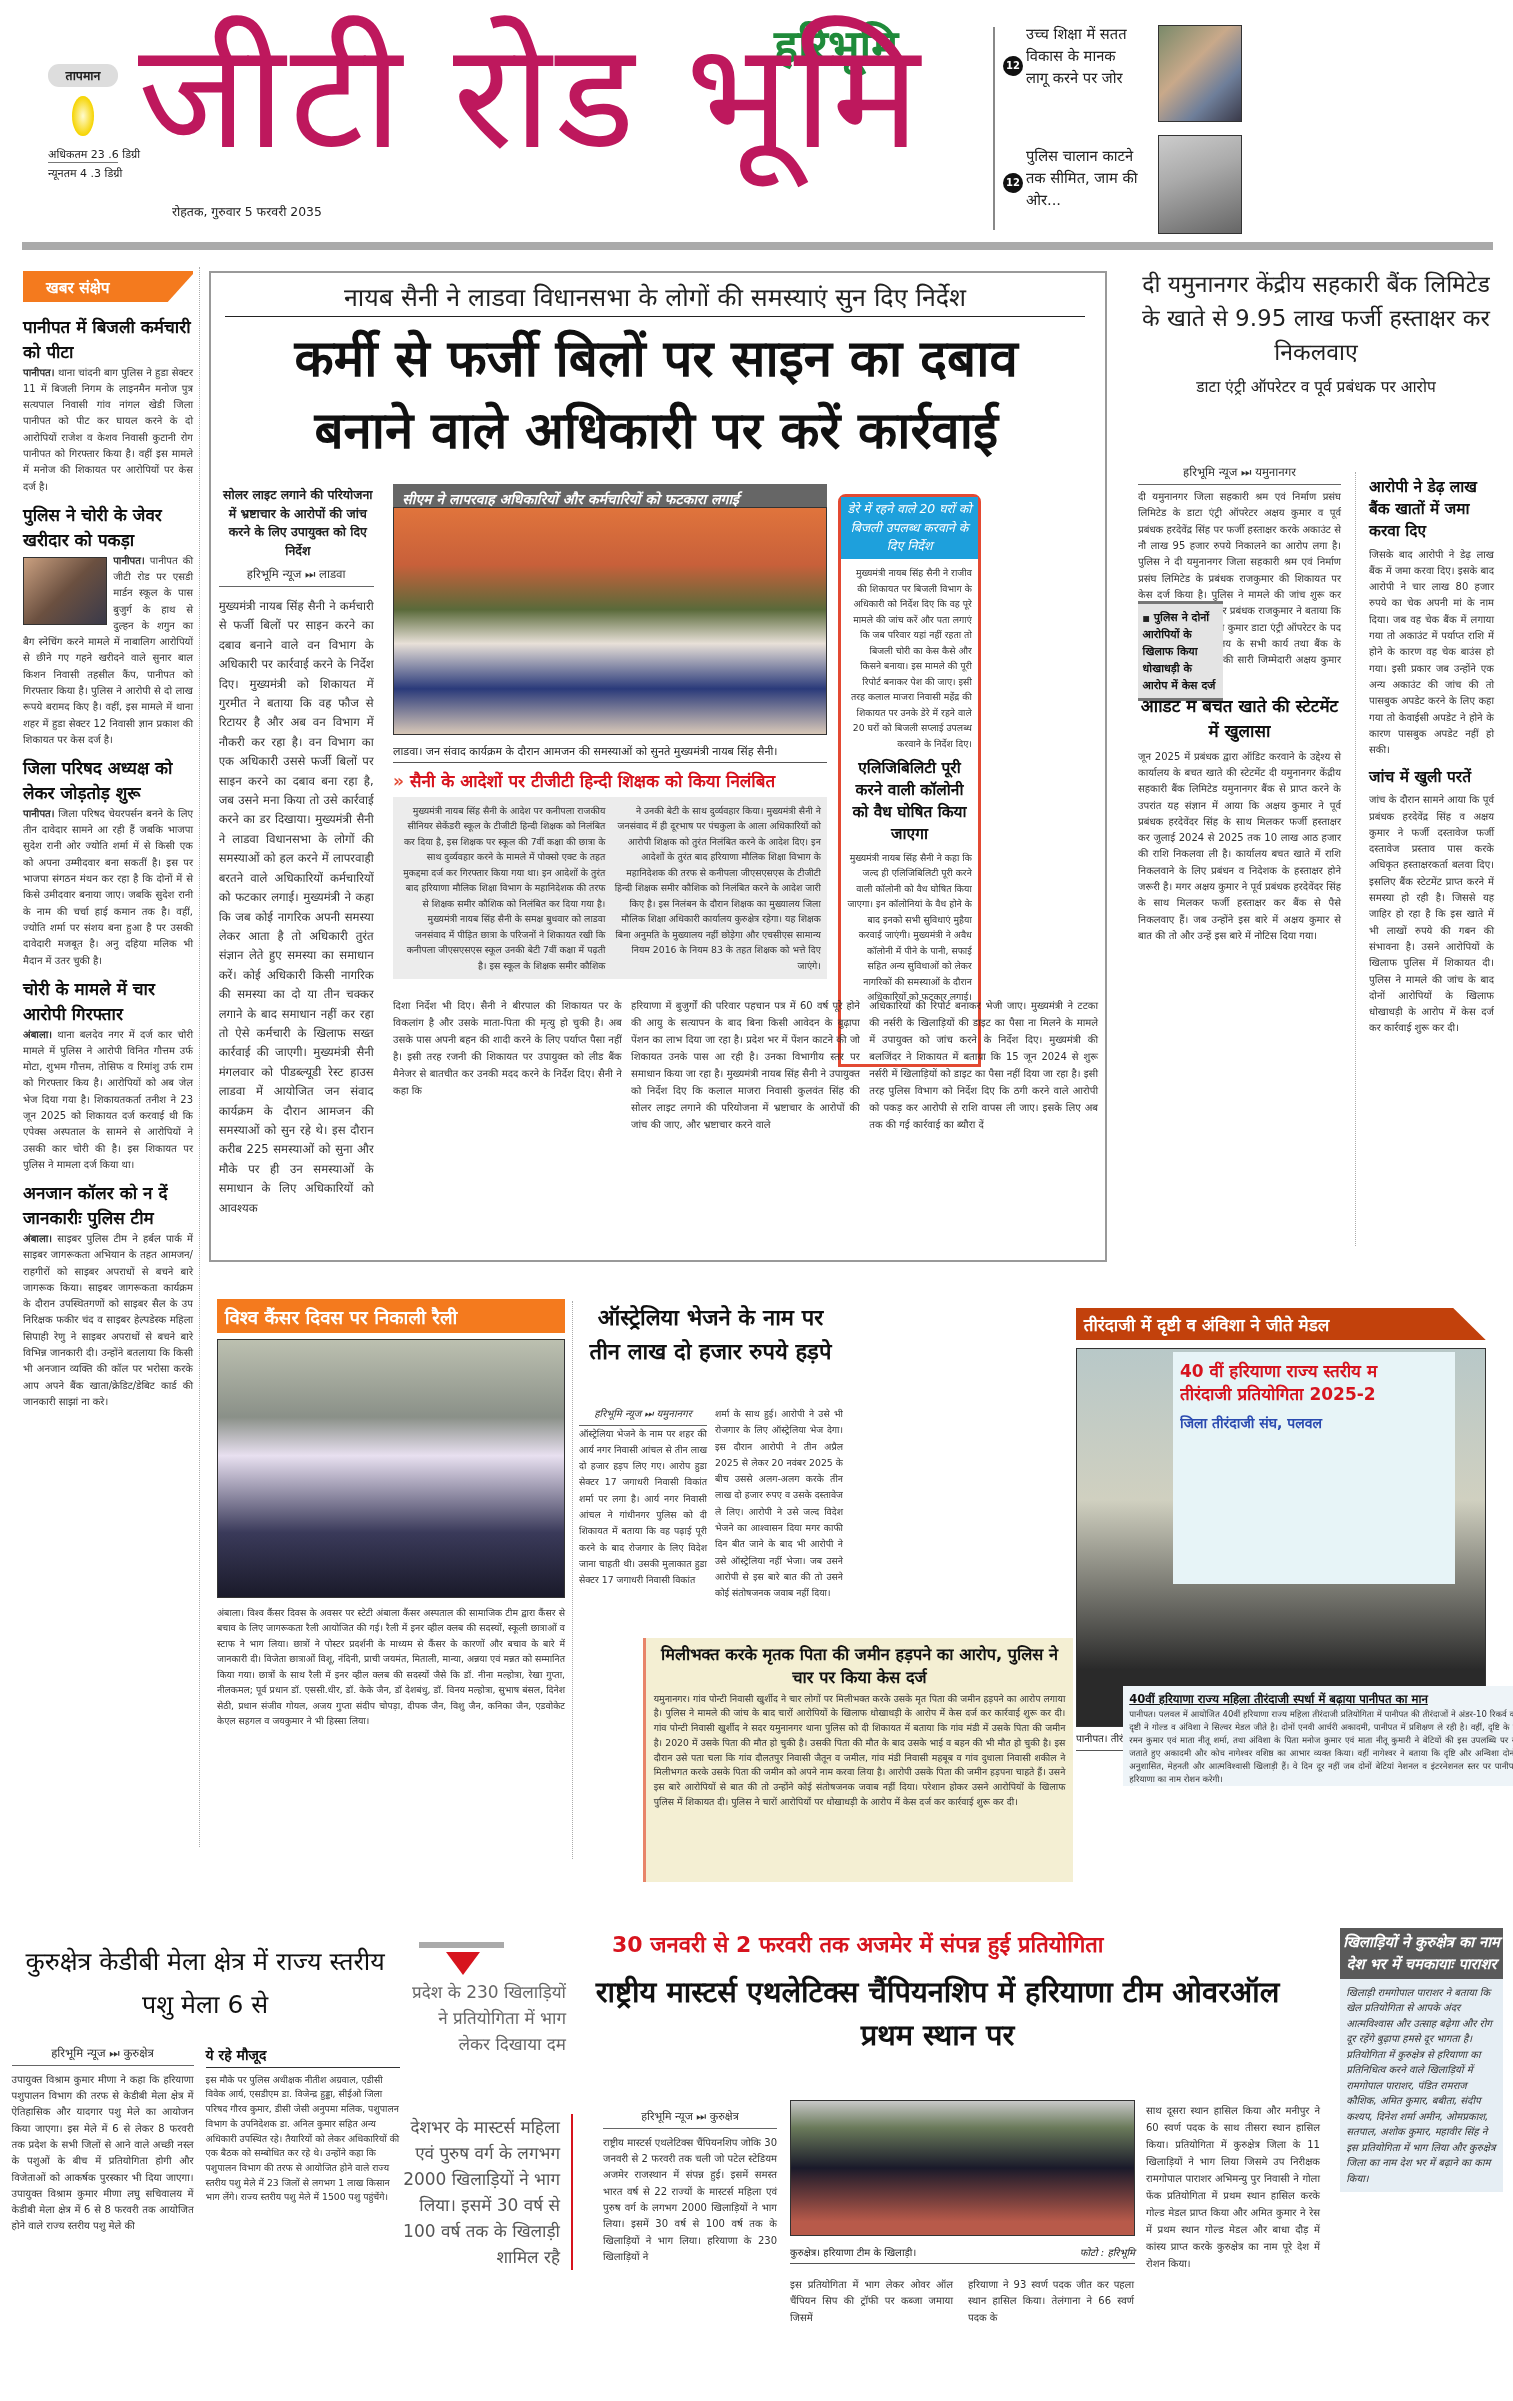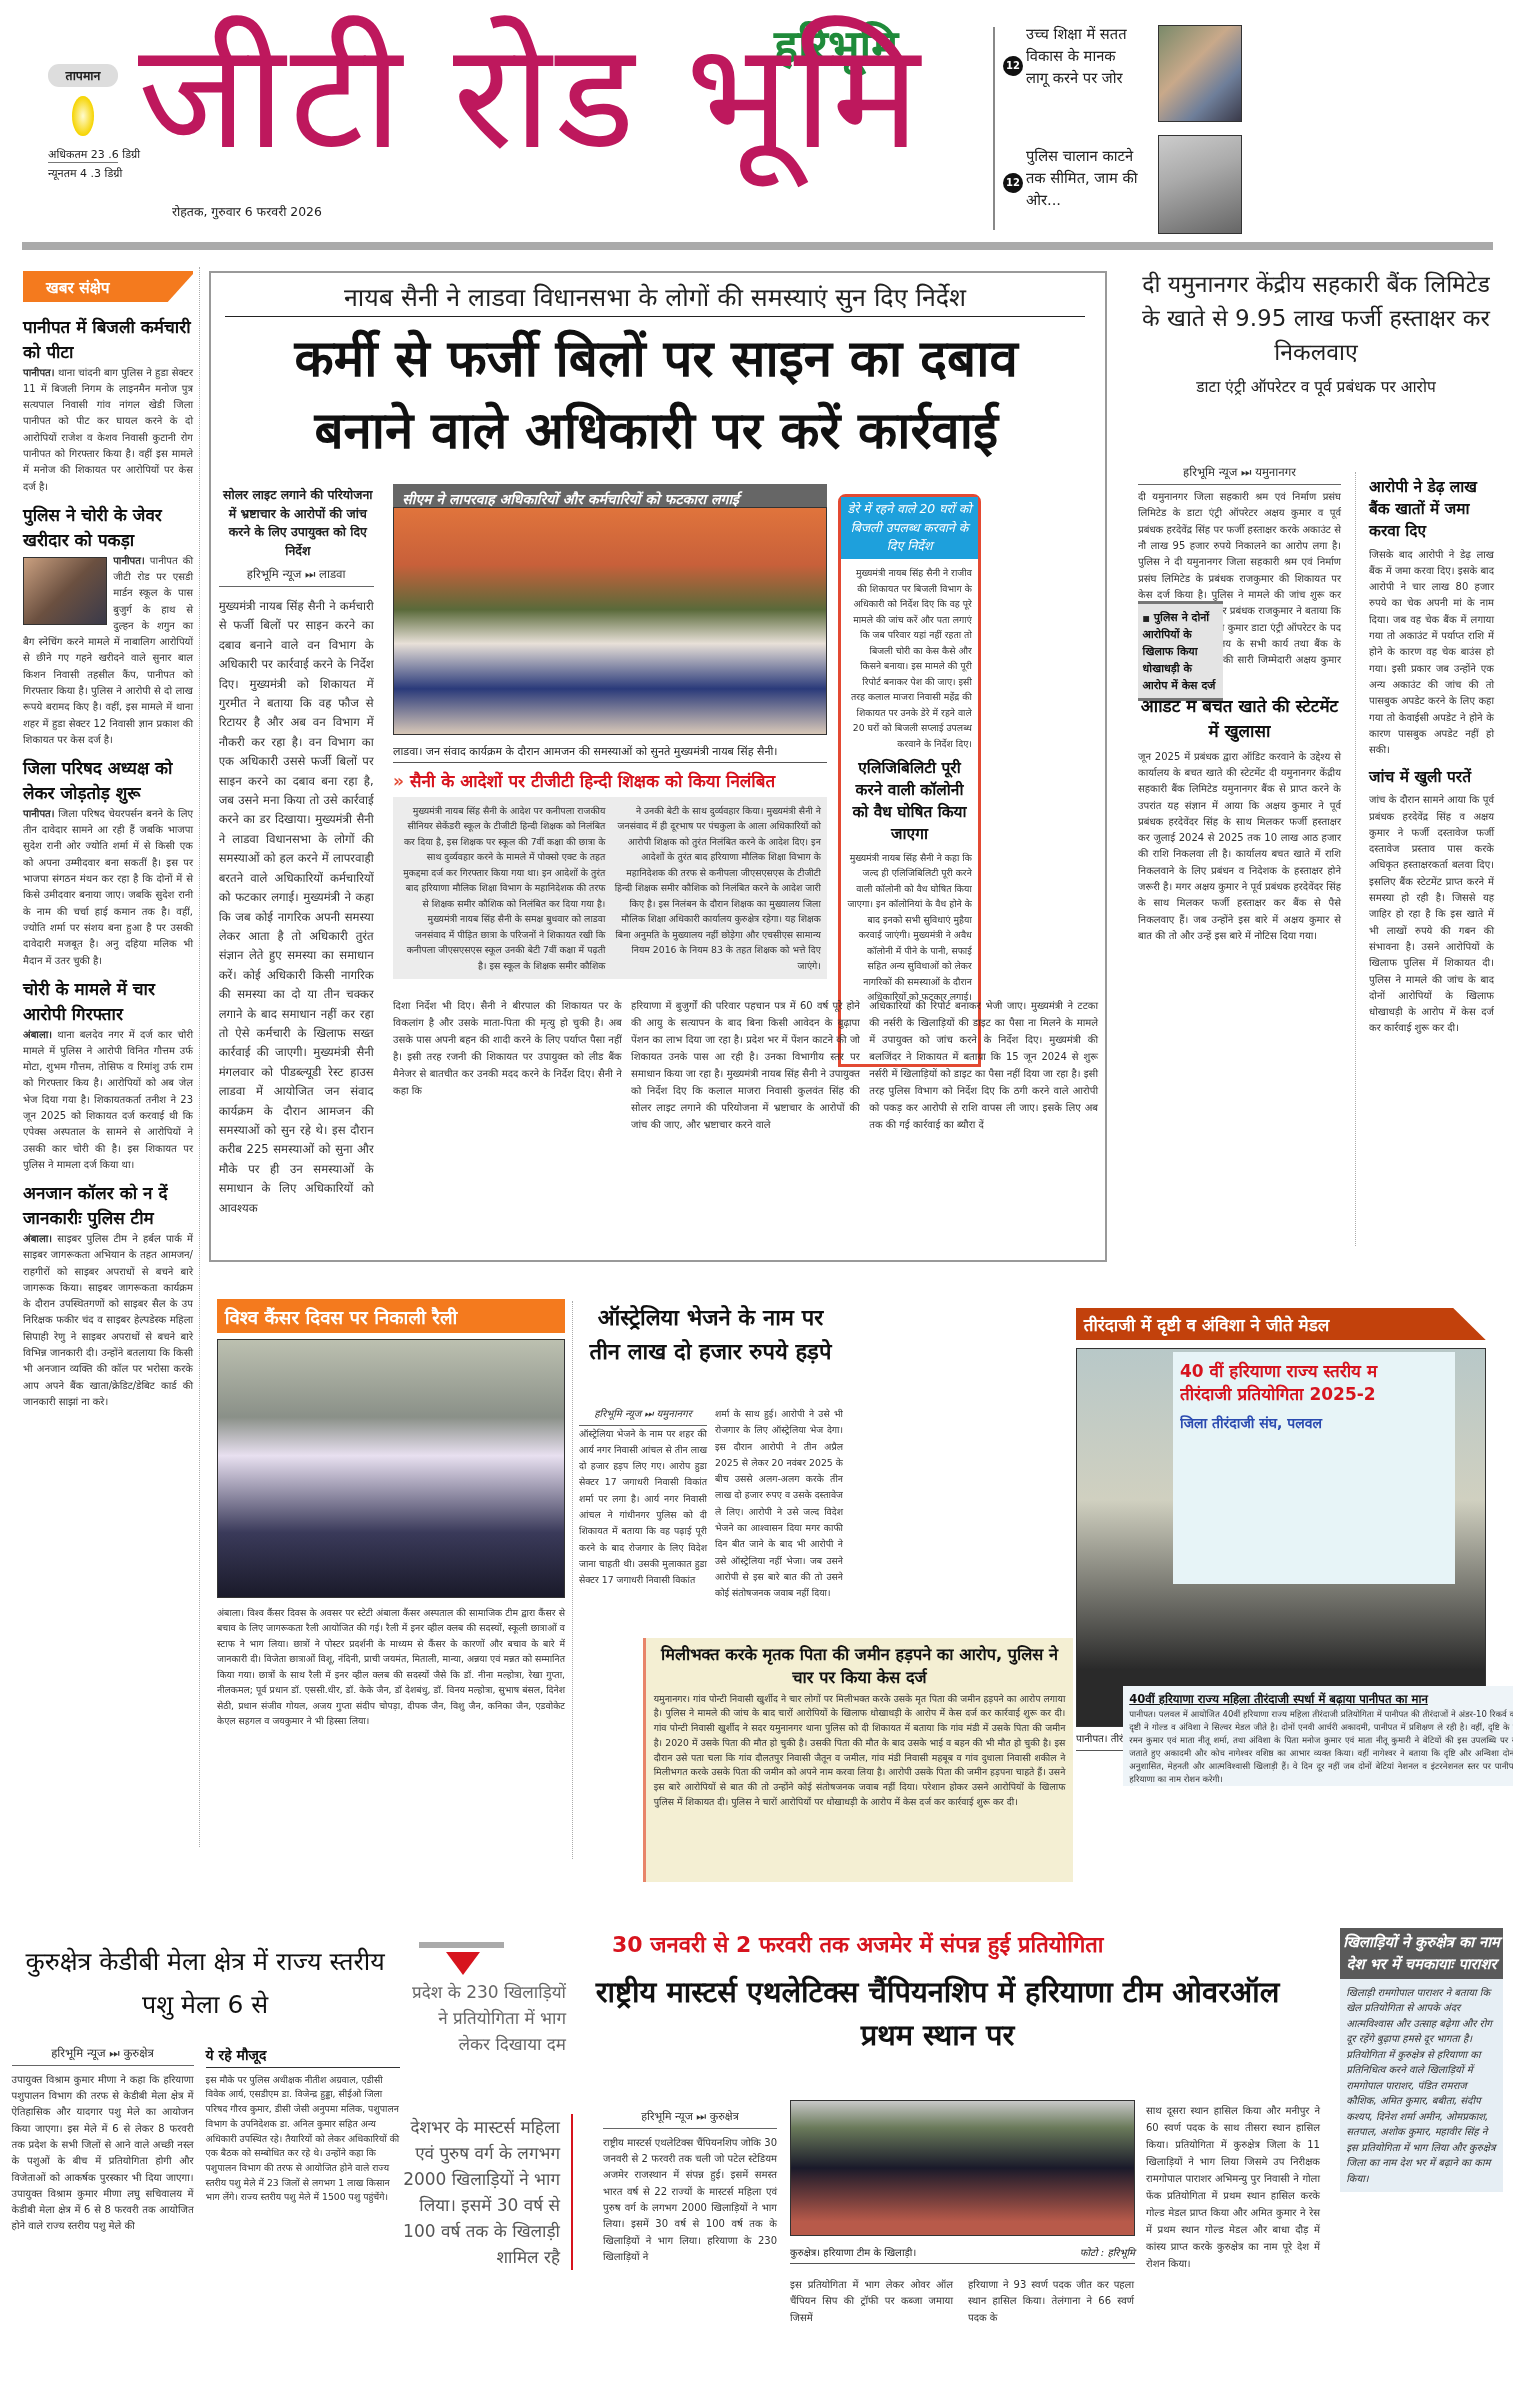--- a/index.html
+++ b/index.html
@@ -18,21 +18,21 @@
 
 <div class="abs" style="left:0;top:0;width:1514px;height:242px;">
   <div class="abs" style="left:48px;top:64px;width:70px;">
     <div style="background:#ddd;border-radius:11px;text-align:center;font-weight:bold;font-size:12.4px;padding:3.1px 0;">तापमान</div>
     <div style="width:22px;height:40px;margin:9.3px auto;border-radius:50%;background:radial-gradient(#fffbd0,#f6d400 70%,#b8a000);"></div>
     <div style="font-size:11px;border-bottom:1.5px solid #777;padding-bottom:1.5px;white-space:nowrap;">अधिकतम 23 .6 डिग्री</div>
     <div style="font-size:11px;padding-top:1.5px;white-space:nowrap;">न्यूनतम  4 .3 डिग्री</div>
   </div>
   <div class="abs" style="left:774px;top:14px;font-size:45px;font-weight:bold;color:#1f8b3a;font-family:'DejaVu Sans',sans-serif;">हरिभूमि</div>
   <div class="abs" style="left:138px;top:12px;font-size:147px;line-height:170px;color:#be185d;font-family:'DejaVu Sans Condensed','DejaVu Sans',sans-serif;letter-spacing:4.6px;white-space:nowrap;text-align:center;">जीटी रोड भूमि</div>
-  <div class="abs" style="left:172px;top:203px;font-size:12.4px;">रोहतक, गुरुवार 6 फरवरी 2026</div>
+  <div class="abs" style="left:172px;top:203px;font-size:12.4px;">रोहतक, गुरुवार 5 फरवरी 2035</div>
   <div class="abs" style="left:993px;top:27px;width:1.5px;height:203px;background:#888;"></div>
   <div class="abs" style="left:1003px;top:23px;width:403px;height:97px;">
     <div class="abs" style="left:0;top:33px;width:20px;height:20px;border-radius:50%;background:#111;color:#fff;font-size:10px;text-align:center;line-height:20px;font-weight:bold;">12</div>
     <div class="abs" style="left:23px;top:0;width:116px;font-size:14.7px;line-height:22px;">उच्च शिक्षा में सतत विकास के मानक लागू करने पर जोर</div>
     <div class="abs photo" style="left:155px;top:1.5px;width:84px;height:97px;"></div>
   </div>
   <div class="abs" style="left:1003px;top:133px;width:403px;height:99px;">
     <div class="abs" style="left:0;top:40px;width:20px;height:20px;border-radius:50%;background:#111;color:#fff;font-size:10px;text-align:center;line-height:20px;font-weight:bold;">12</div>
     <div class="abs" style="left:23px;top:11.6px;width:116px;font-size:14.7px;line-height:22px;">पुलिस चालान काटने तक सीमित, जाम की ओर...</div>
     <div class="abs photo" style="left:155px;top:1.5px;width:84px;height:99px;background:linear-gradient(160deg,#ccc,#aaa 40%,#666);"></div>

